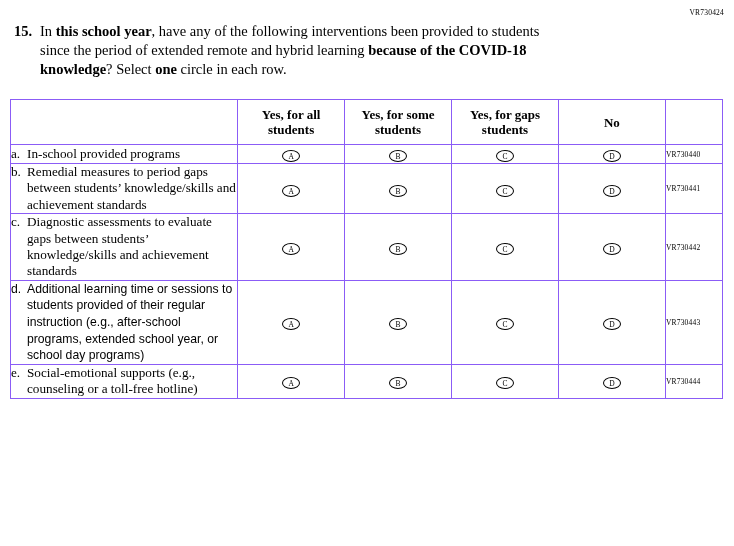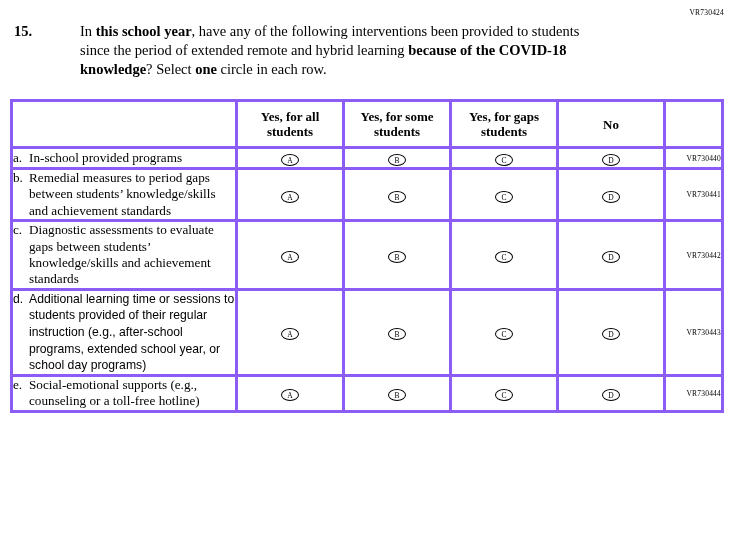--- a/index.html
+++ b/index.html
@@ -43,35 +43,34 @@
     font-size: 14.5px;
     font-weight: bold;
     width: 26px;
     flex: 0 0 26px;
     line-height: 19px;
   }
   .q-text {
     font-size: 14.5px;
     line-height: 19px;
     text-align: left;
-    margin-left: 40px;
   }
   .q-text b {
     font-weight: bold;
   }
   table.matrix {
     position: absolute;
     top: 99px;
     left: 10px;
     width: 713px;
     border-collapse: collapse;
     table-layout: fixed;
   }
   table.matrix td, table.matrix th {
-    border: 3px solid #8b5cf6;
+    border: 1px solid #8b5cf6;
     padding: 0;
     vertical-align: middle;
   }
   thead th {
     height: 44px;
     font-size: 13px;
     font-weight: bold;
     font-family: "Liberation Serif", serif;
     line-height: 15px;
     text-align: center;
@@ -101,21 +100,21 @@
   td.item-cell.sans {
     font-family: "Liberation Sans", sans-serif;
     font-size: 12.2px;
     line-height: 16.6px;
   }
   td.opt-cell {
     text-align: center;
     vertical-align: middle;
   }
   td.id-cell {
-    text-align: right;
+    text-align: left;
     vertical-align: middle;
     font-size: 7.5px;
     font-family: "Liberation Serif", serif;
     letter-spacing: 0.2px;
   }
   .bubble {
     display: inline-block;
     width: 18px;
     height: 12px;
     border: 1px solid #000;

